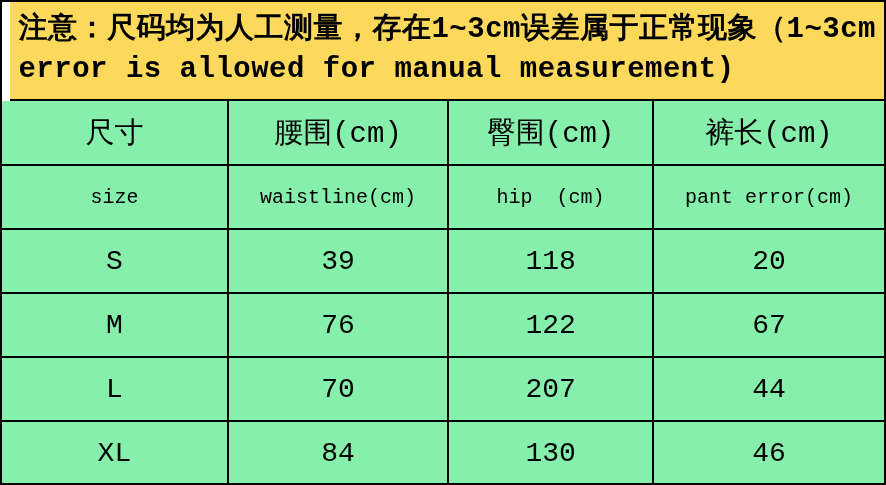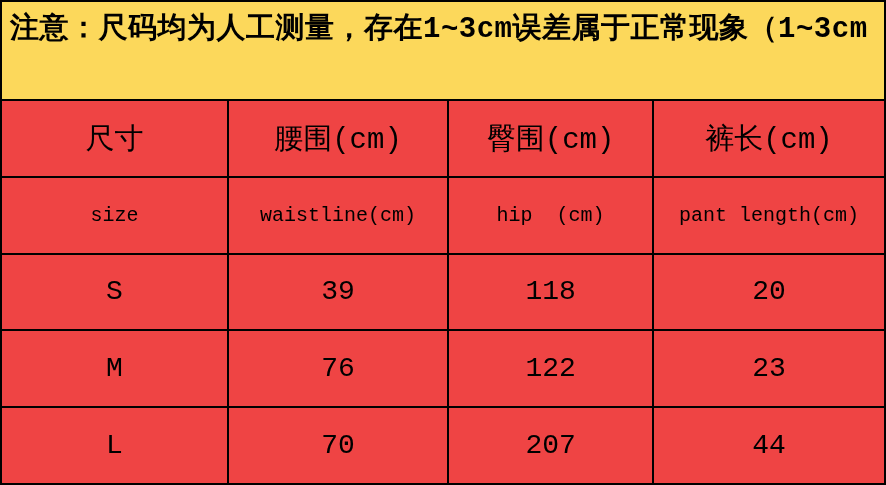--- a/index.html
+++ b/index.html
@@ -1,15 +1,15 @@
 <!DOCTYPE html>
 <html><head>
 <meta charset="utf-8">
 <style>
-  * { margin: 0; padding: 0; box-sizing: border-box; }
+  * { margin: 0; padding: 0; box-sizing: border-box; align-items: flex-end; }
   html, body { background: #ffffff; }
   body {
     font-family: "Liberation Mono", "DejaVu Sans Mono", monospace;
     color: #000000;
   }
   .sheet {
     width: 886px;
     height: 485px;
     border: 2px solid #000000;
     display: flex;
@@ -28,21 +28,21 @@
     font-weight: bold;
     line-height: 40px;
     letter-spacing: 0.5px;
     white-space: pre;
   }
   table.size-chart {
     width: 100%;
     flex: 1 1 auto;
     border-collapse: collapse;
     table-layout: fixed;
-    background: #ef4444;
+    background: #86efac;
   }
   table.size-chart th,
   table.size-chart td {
     border: 2px solid #000000;
     text-align: center;
     vertical-align: middle;
     height: 64px;
     font-weight: normal;
     white-space: pre;
     overflow: hidden;
@@ -56,56 +56,63 @@
   table.size-chart tr:first-child th { border-top: none; }
   table.size-chart tr:last-child td  { border-bottom: none; }
 </style>
 </head>
 <body>
 
 <div class="sheet">
 
   <div class="notice-banner">
     <div class="notice-line">注意：尺码均为人工测量，存在1~3cm误差属于正常现象（1~3cm</div>
+    <div class="notice-line">error is allowed for manual measurement)</div>
   </div>
 
   <table class="size-chart">
     <colgroup>
       <col style="width:25.6%">
       <col style="width:25.0%">
       <col style="width:23.2%">
       <col style="width:26.2%">
     </colgroup>
     <tbody>
       <tr class="header-cn">
         <th>尺寸</th>
         <th>腰围(cm)</th>
         <th>臀围(cm)</th>
         <th>裤长(cm)</th>
       </tr>
       <tr class="header-en">
         <th>size</th>
         <th>waistline(cm)</th>
         <th>hip  (cm)</th>
-        <th>pant length(cm)</th>
+        <th>pant error(cm)</th>
       </tr>
       <tr class="data-row">
         <td>S</td>
         <td>39</td>
         <td>118</td>
         <td>20</td>
       </tr>
       <tr class="data-row">
         <td>M</td>
         <td>76</td>
         <td>122</td>
-        <td>23</td>
+        <td>67</td>
       </tr>
       <tr class="data-row">
         <td>L</td>
         <td>70</td>
         <td>207</td>
         <td>44</td>
       </tr>
+      <tr class="data-row">
+        <td>XL</td>
+        <td>84</td>
+        <td>130</td>
+        <td>46</td>
+      </tr>
     </tbody>
   </table>
 
 </div>
 
 </body></html>

